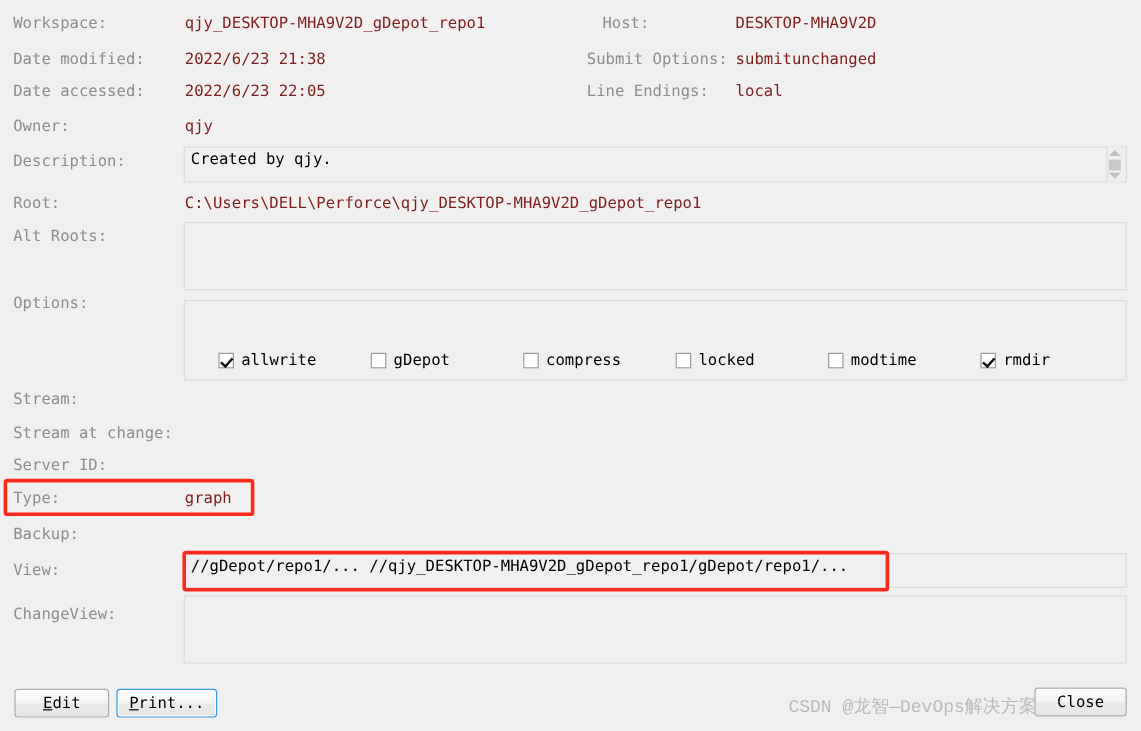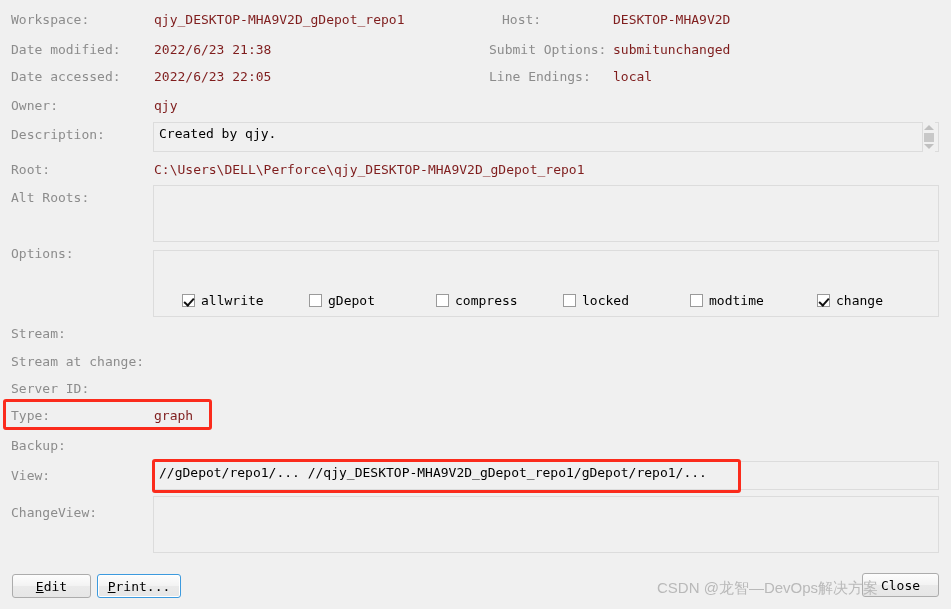--- a/index.html
+++ b/index.html
@@ -149,21 +149,21 @@
     border-color: #3c9ade;
     box-shadow: inset 0 0 0 1px #ffffff;
   }
   .btn .mn {
     text-decoration: underline;
   }
   
   .watermark {
     position: absolute;
     color: #b9b9b9;
-    font-family: Liberation Sans, sans-serif;
+    font-family: Liberation Mono, monospace;
     font-size: 15px;
     white-space: nowrap;
     pointer-events: none;
   }
 </style>
 </head>
 <body>
 
 <div class="root">
 
@@ -220,21 +220,21 @@
     <div class="optitem" style="left:397px;">
       <span class="cbx"></span>
       <span class="optlabel">locked</span>
     </div>
     <div class="optitem" style="left:524px;">
       <span class="cbx"></span>
       <span class="optlabel">modtime</span>
     </div>
     <div class="optitem" style="left:651px;">
       <span class="cbx checked"></span>
-      <span class="optlabel">change</span>
+      <span class="optlabel">rmdir</span>
     </div>
   </div>
 
   <div class="fieldbox" style="left:153px; top:461px; width:786px; height:29px;">
     <div class="txt">//gDepot/repo1/... //qjy_DESKTOP-MHA9V2D_gDepot_repo1/gDepot/repo1/...</div>
   </div>
 
   <div class="fieldbox" style="left:153px; top:496px; width:786px; height:57px;">
     <div class="txt"></div>
   </div>

